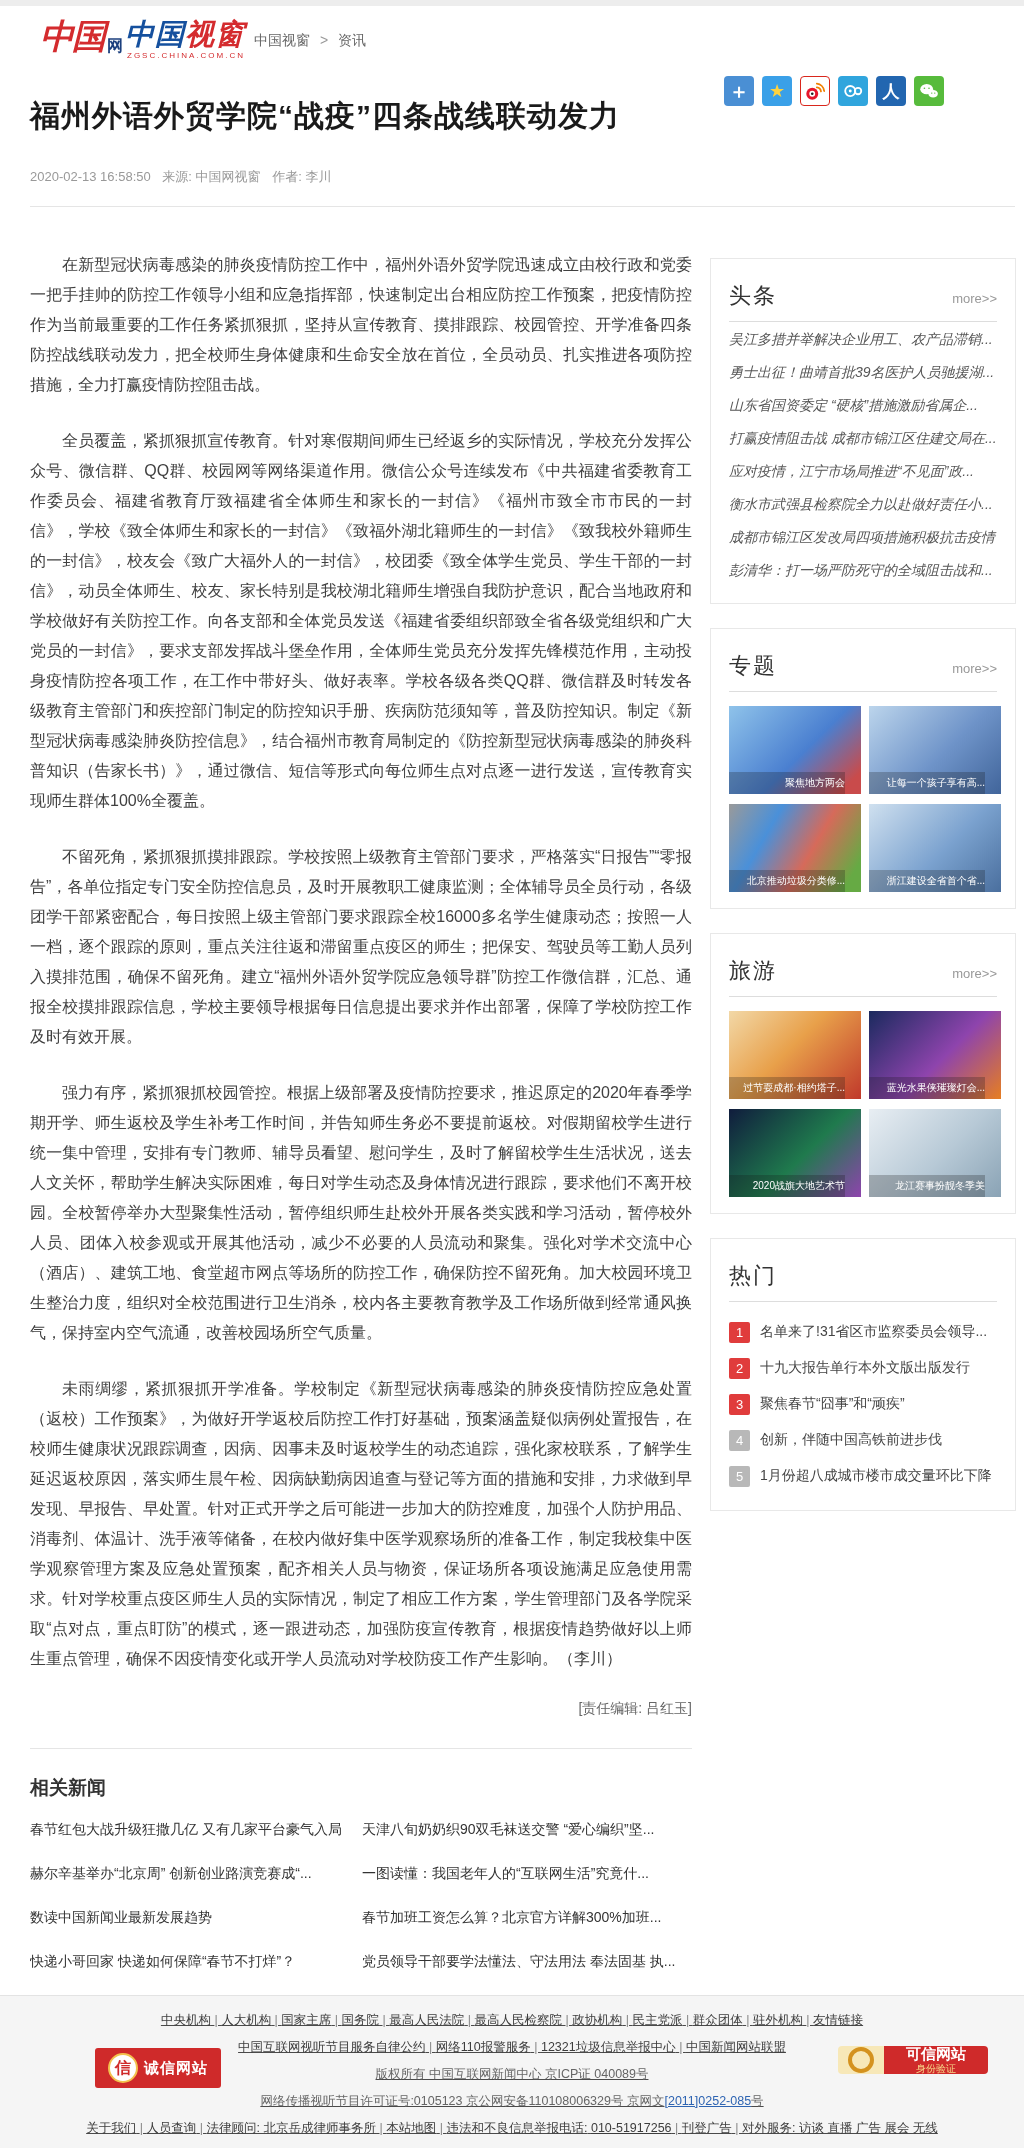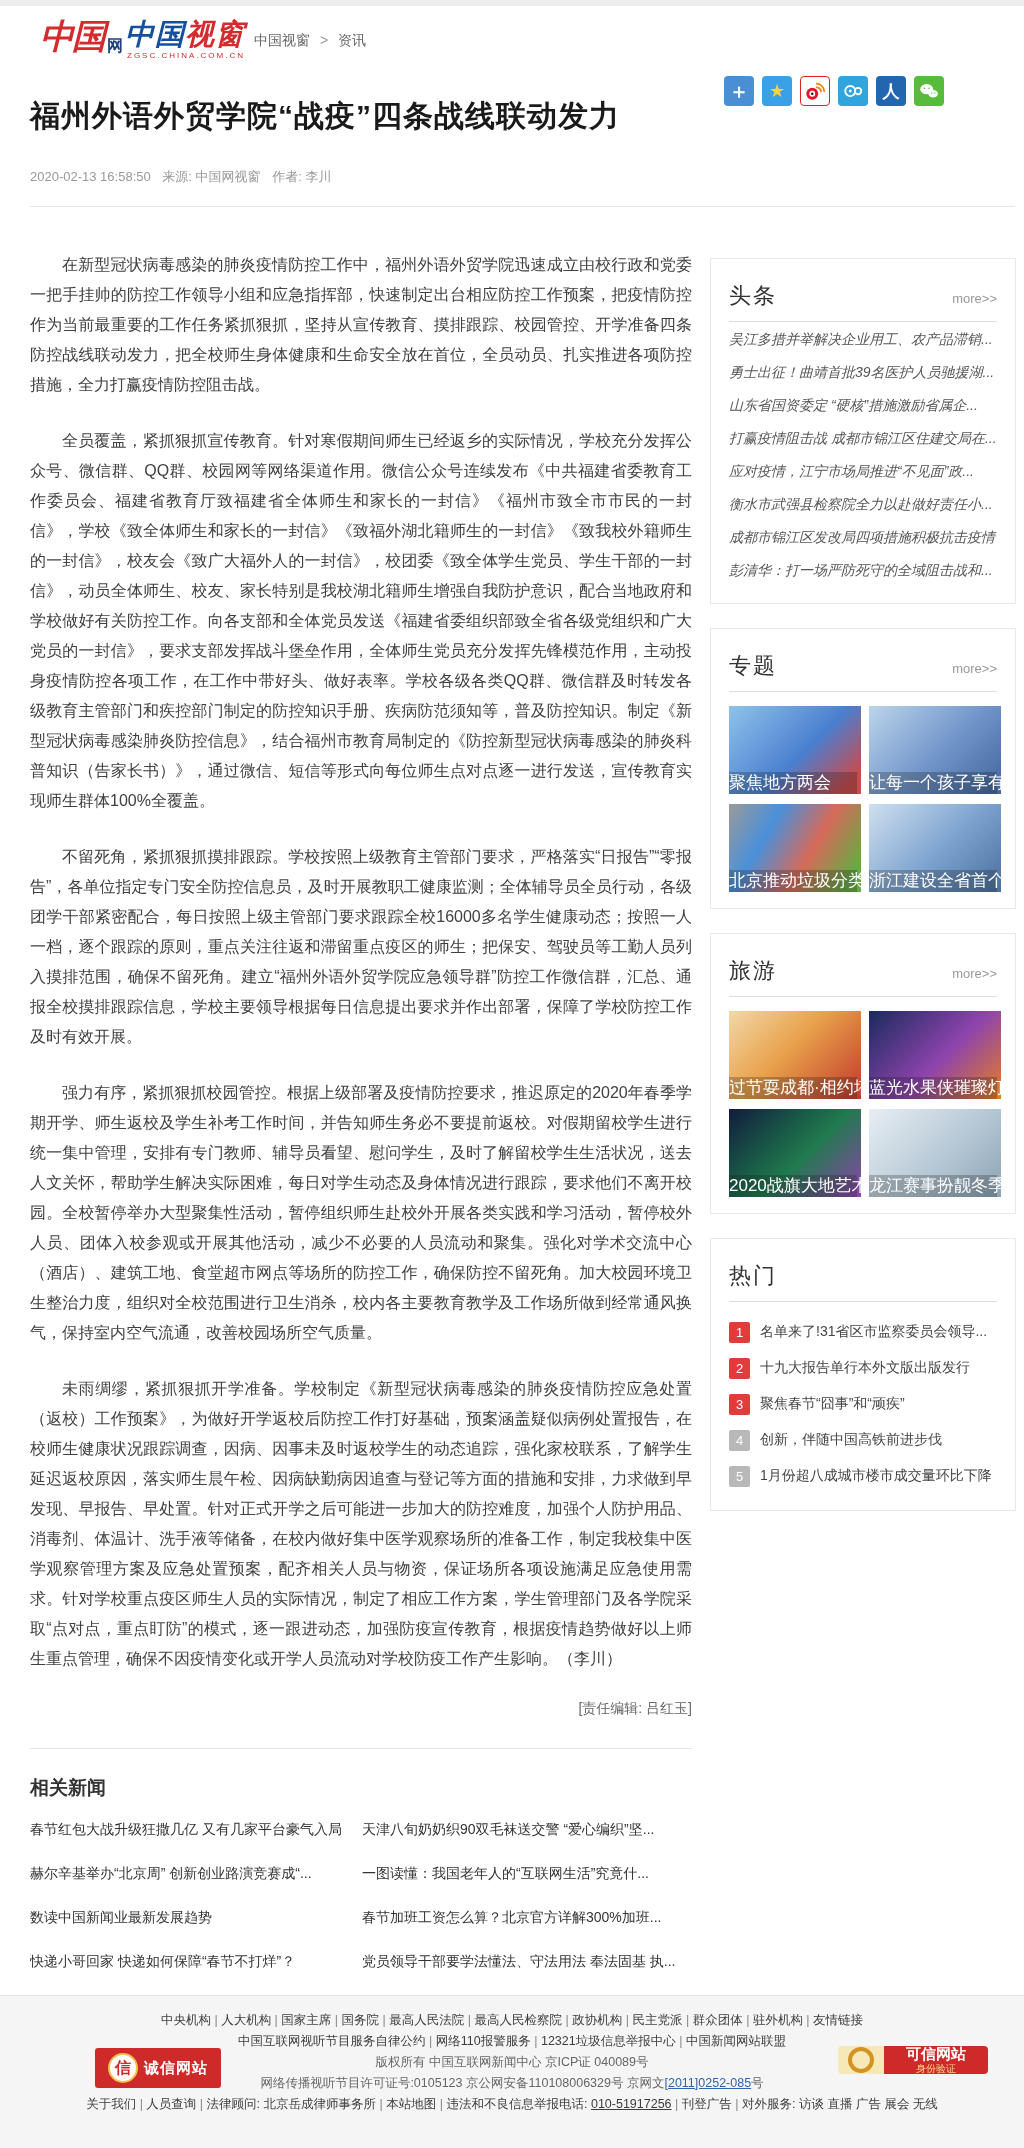--- a/index.html
+++ b/index.html
@@ -47,41 +47,41 @@
   .sbox{box-sizing:border-box;width:306px;background:#fff;border:1px solid #e8e8e8;padding:22px 18px 16px;margin-bottom:24px;}
   .sbox-head{display:flex;align-items:baseline;justify-content:space-between;}
   .sbox-title{font-size:22px;color:#333;letter-spacing:2px;}
   .sbox-more{font-size:13px;color:#999;text-decoration:none;cursor:pointer;}
   .sbox-hr{border-top:1px solid #ddd;margin-top:10px;}
   .hl-list{margin-top:1px;font-style:italic;}
   .hl-list a{display:block;font-size:14px;color:#555;text-decoration:none;line-height:33px;
              white-space:nowrap;overflow:hidden;text-overflow:ellipsis;}
   .thumb-grid{margin-top:14px;display:grid;grid-template-columns:132px 132px;gap:10px 8px;}
   .thumb{position:relative;width:132px;height:88px;overflow:hidden;cursor:pointer;}
-  .thumb .cap{position:absolute;bottom:0;left:0;right:4px;background:rgba(20,20,20,.25);color:#fff;
-              font-size:17px;line-height:22px;text-align:left;white-space:nowrap;}
+  .thumb .cap{position:absolute;bottom:0;left:0;right:16px;background:rgba(20,20,20,.25);color:#fff;
+              font-size:10px;line-height:22px;text-align:right;white-space:nowrap;}
   .t-topic0{background:linear-gradient(135deg,#8fc3ea,#4a7fd0 55%,#c94b4b 90%);}
   .t-topic1{background:linear-gradient(135deg,#bcd5ec,#6f94c9 55%,#41659b);}
   .t-topic2{background:linear-gradient(120deg,#9a9a9a,#4a90d9 30%,#d66a5a 60%,#66aa44 90%);}
   .t-topic3{background:linear-gradient(135deg,#cfe0ef,#7ba2cf 55%,#4a6f9e);}
   .t-trav0{background:linear-gradient(135deg,#f2d8a7,#e8a04a 45%,#c0392b);}
   .t-trav1{background:linear-gradient(135deg,#1a2a5e,#8e44ad 55%,#e67e22);}
   .t-trav2{background:linear-gradient(135deg,#101c3d,#1f7a4d 55%,#8e44ad);}
   .t-trav3{background:linear-gradient(135deg,#e8eef3,#b7c9d6 55%,#8aa3b5);}
   .hot-list{margin-top:12px;}
   .hot-item{display:flex;align-items:center;height:36px;cursor:pointer;}
   .hot-num{width:21px;height:21px;border-radius:2px;color:#fff;font-size:13px;display:flex;
            align-items:center;justify-content:center;flex:0 0 21px;}
   .hot-red{background:#e03c3c;}
   .hot-gray{background:#b8b8b8;}
   .hot-text{margin-left:10px;font-size:14px;color:#444;white-space:nowrap;overflow:hidden;text-overflow:ellipsis;}
   
   .footer{position:absolute;left:0;top:1995px;width:1024px;height:153px;background:#f5f5f5;
-          border-top:1px solid #e3e3e3;text-align:center;font-size:12.5px;color:#4a4a4a;}
-  .frow{margin-top:4px;}
+          border-top:1px solid #e3e3e3;text-align:center;font-size:12.5px;color:#4a4a4a;text-decoration:underline;}
+  .frow{margin-top:10px;}
   .frow:first-child{margin-top:16px;}
   .frow .fitem{color:#3d3d3d;cursor:pointer;}
   .frow .fitem + .fitem::before{content:" | ";color:#888;cursor:default;}
   .frow .fitem.nosep::before{content:" ";}
   .fmuted{color:#666;}
   .flink{color:#2e64b2;text-decoration:underline;cursor:pointer;}
   .badge-left{position:absolute;left:95px;top:52px;width:126px;height:40px;background:#cf2a2a;border-radius:3px;
               display:flex;align-items:center;justify-content:center;gap:6px;cursor:pointer;}
   .badge-left .seal{width:26px;height:26px;border-radius:50%;background:#fff;color:#cf2a2a;font-weight:bold;
                     font-size:16px;display:flex;align-items:center;justify-content:center;border:2px solid #f3c14d;}

